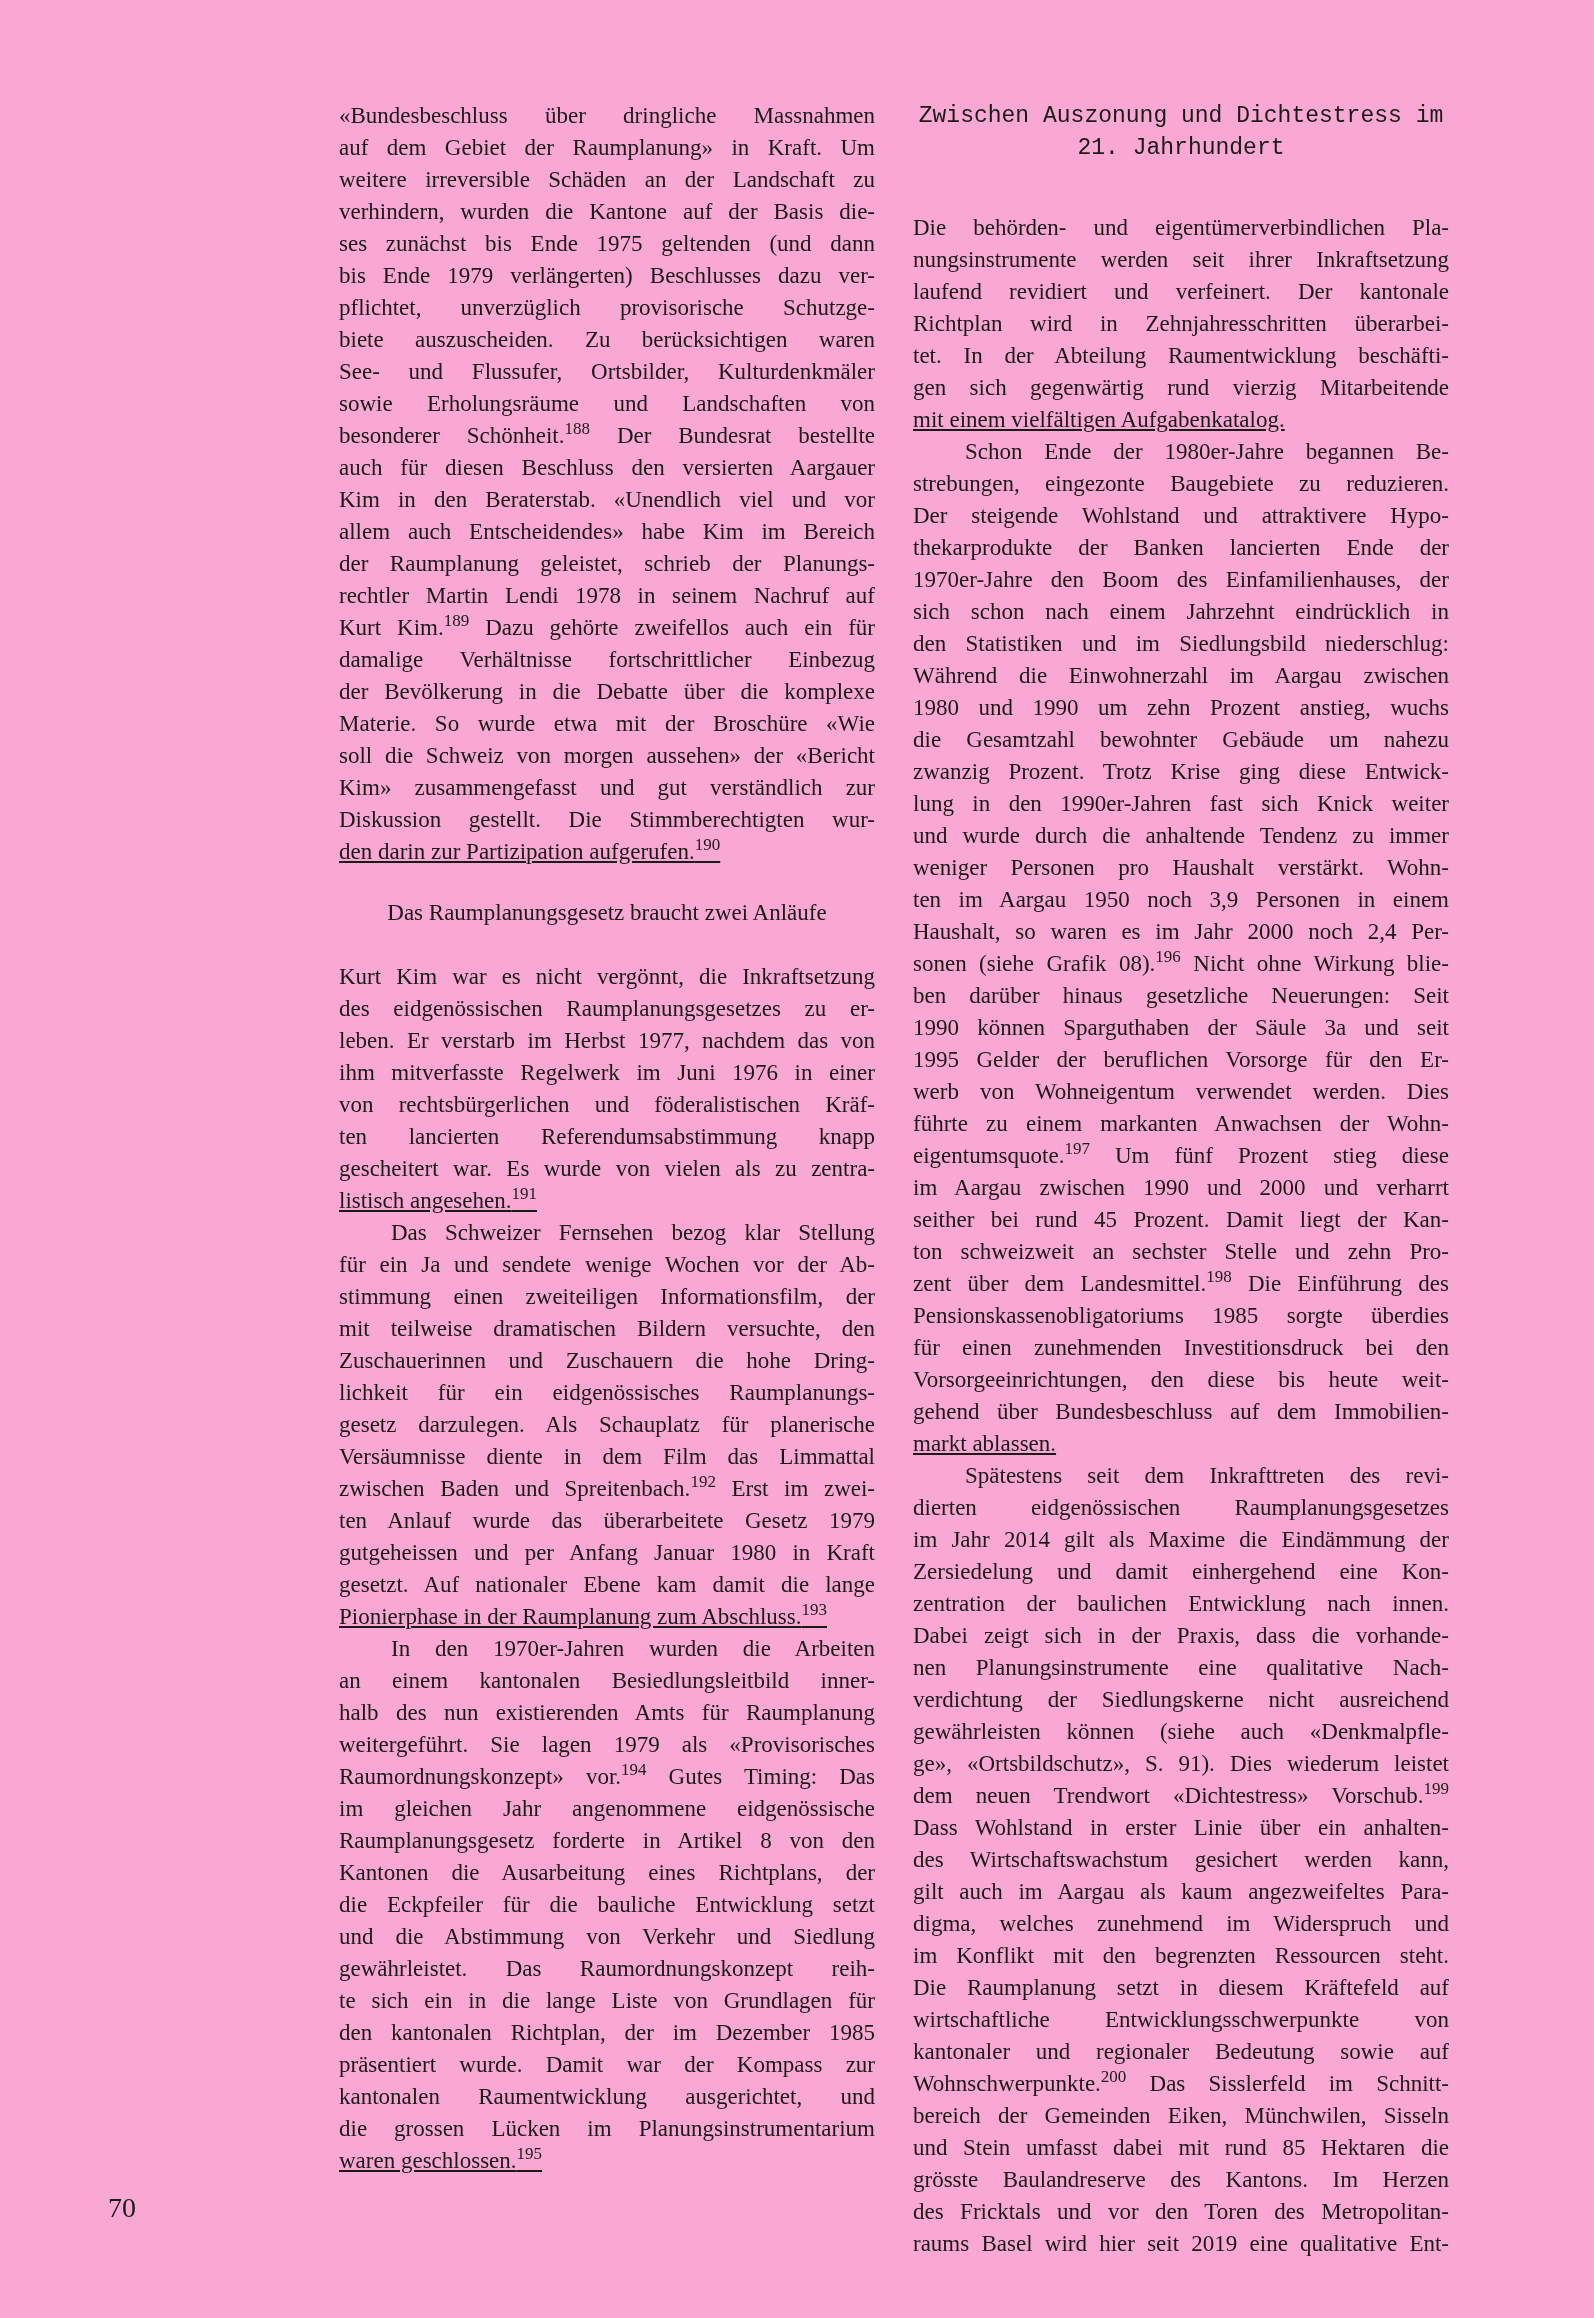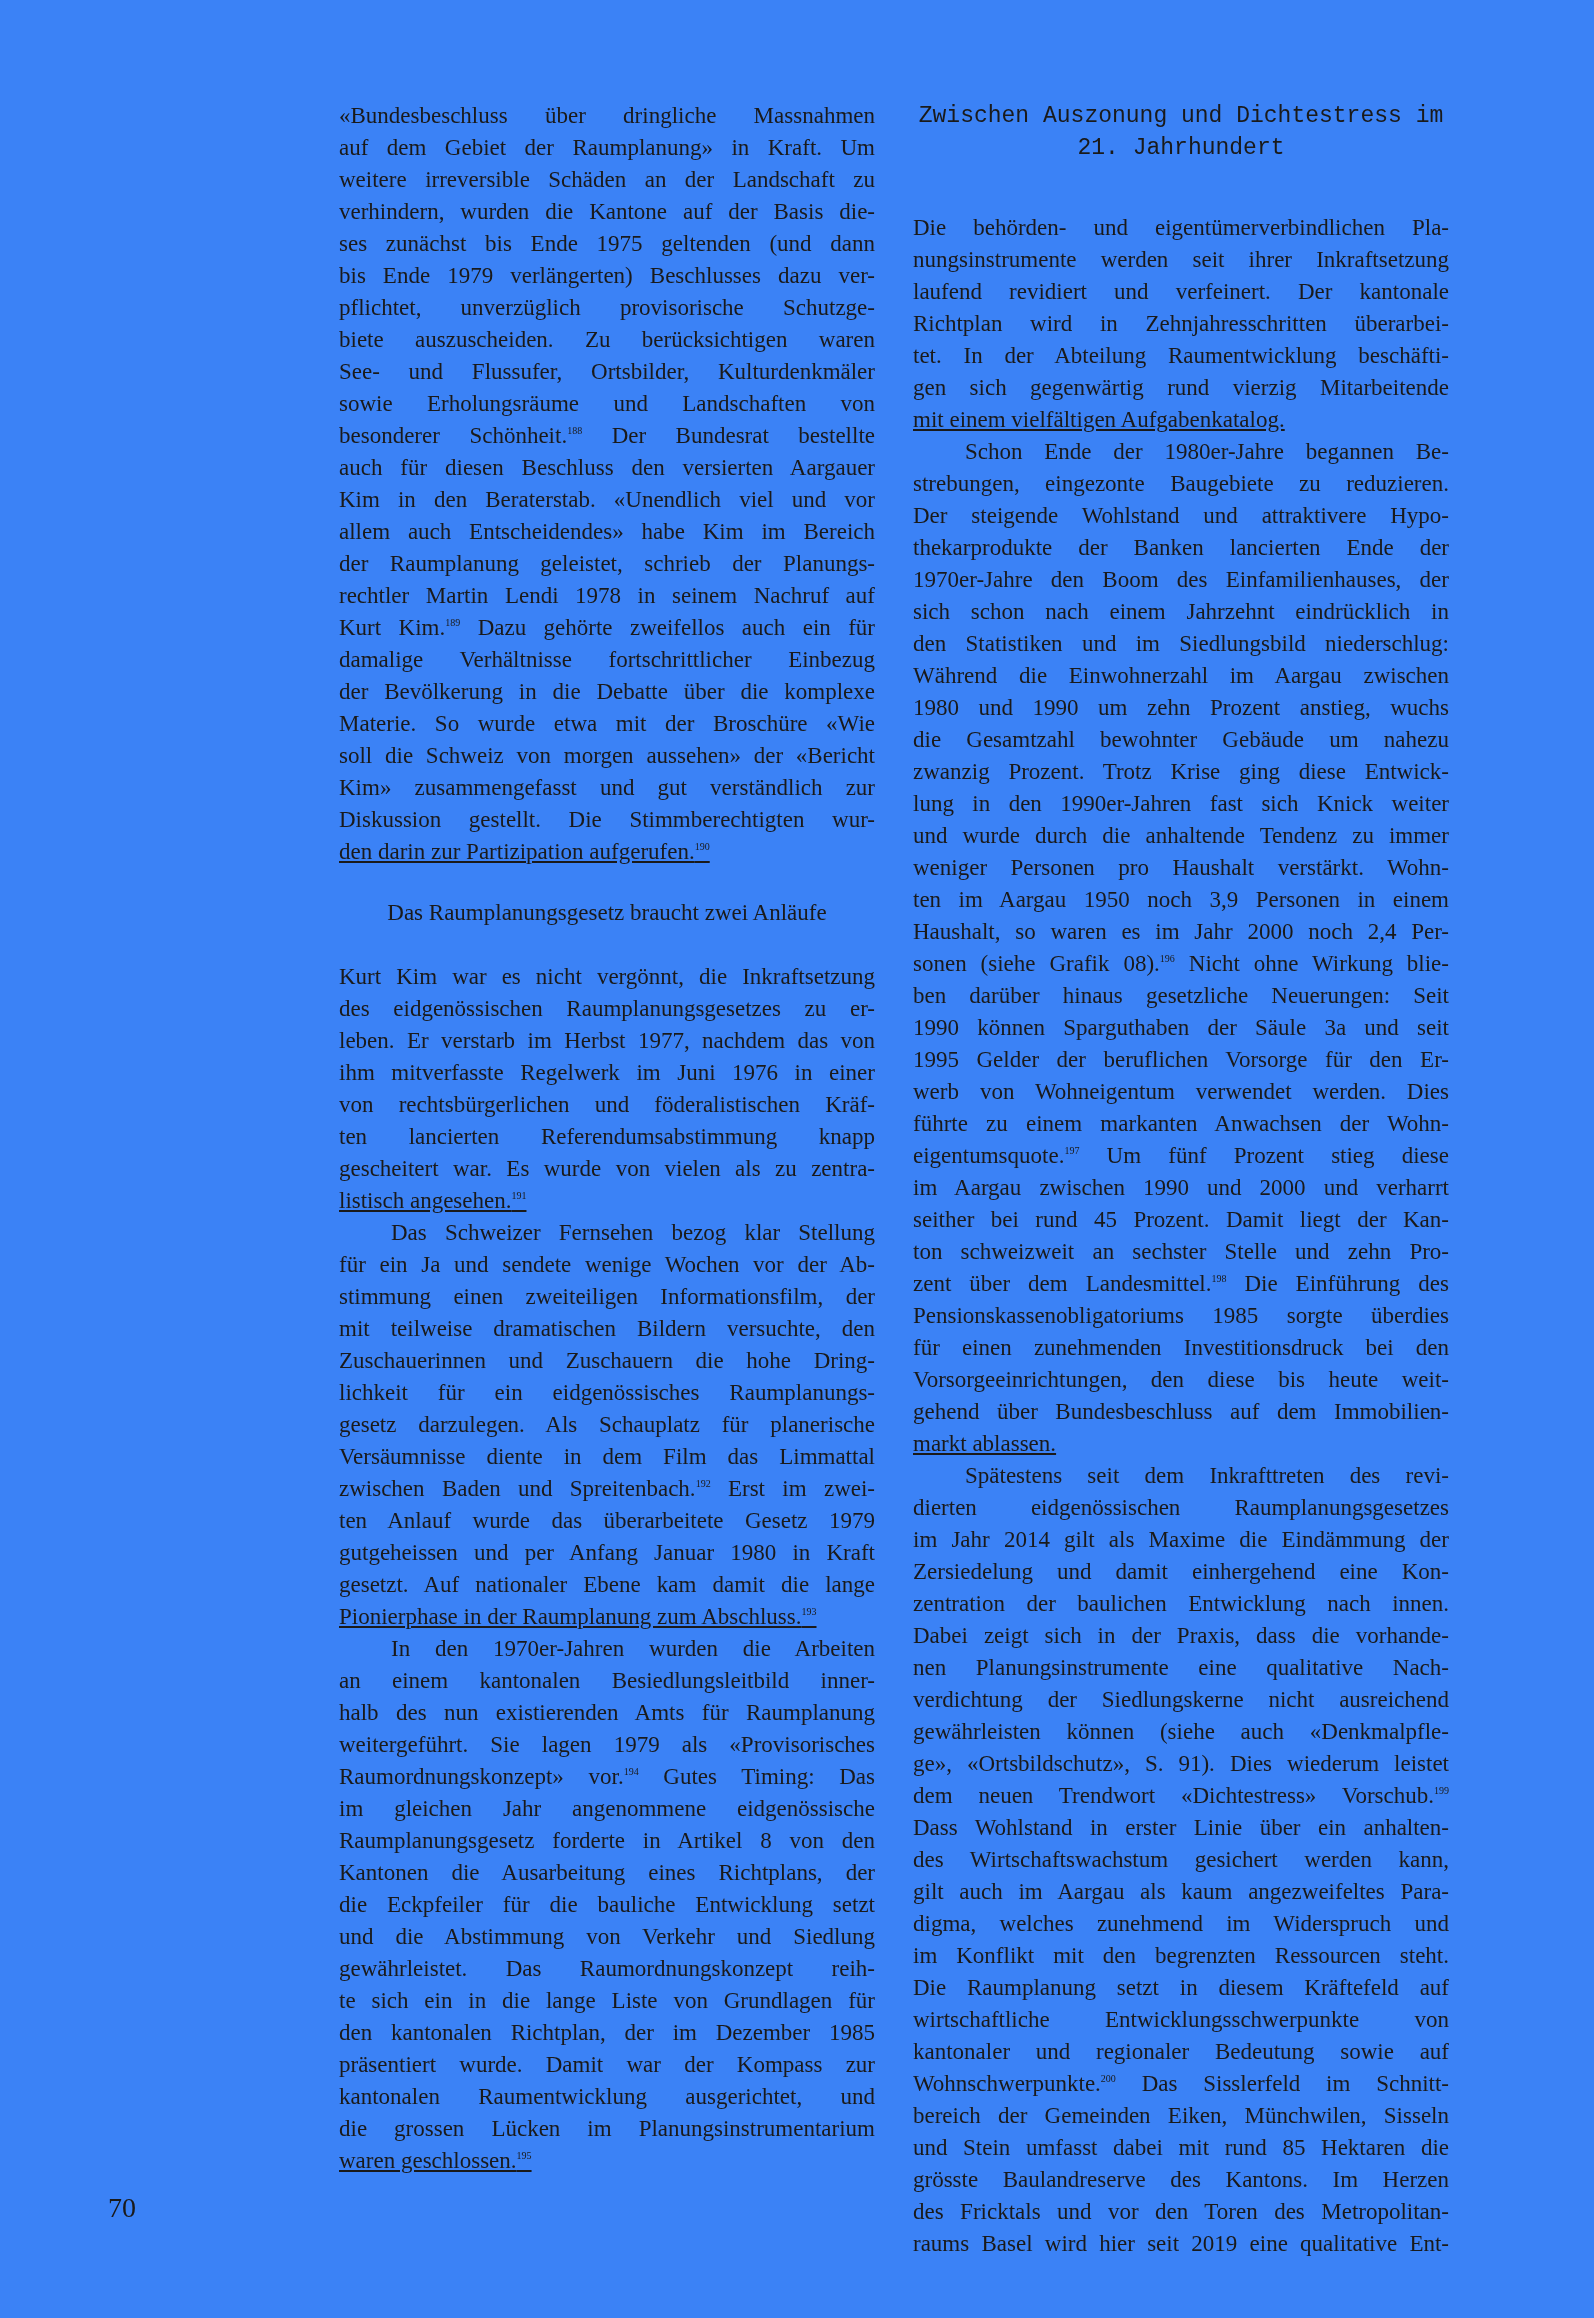--- a/index.html
+++ b/index.html
@@ -1,17 +1,17 @@
 <!DOCTYPE html>
 <html style="font-size:12.8px"><head>
 <meta charset="utf-8">
 <style>
   html, body { margin: 0; padding: 0; background: #ffffff; }
   body { width: 1594px; height: 2319px; position: relative; overflow: hidden; }
-  .page { position: absolute; left: 0; top: 0; width: 1594px; height: 2319px; background: #3b82f6; }
+  .page { position: absolute; left: 0; top: 0; width: 1594px; height: 2319px; background: #f9a8d4; }
   .column {
     position: absolute;
     width: 536px;
     font-family: "Liberation Serif", "DejaVu Serif", serif;
     font-size: 23px;
     line-height: 32px;
     color: #1a1a1a;
   }
   .col-left { left: 339px; top: 100px; }
   .col-right { left: 913px; top: 100px; }
@@ -27,21 +27,21 @@
   .line.indent { padding-left: 52px; }
   .heading {
     display: block;
     text-align: center;
     text-align-last: center;
     white-space: nowrap;
     height: 32px;
   }
   .heading-block-left { margin-top: 29px; margin-bottom: 32px; }
   .heading-block-right { margin-bottom: 48px; font-family: Liberation Mono, monospace; }
-  sup.fn { font-size: 10px; vertical-align: 0; position: relative; top: -8.8px; line-height: 0; }
+  sup.fn { font-size: 17px; vertical-align: 0; position: relative; top: -8.8px; line-height: 0; }
   .page-number {
     position: absolute;
     left: 108px;
     top: 2192px;
     font-family: "Liberation Serif", "DejaVu Serif", serif;
     font-size: 28px;
     color: #1a1a1a;
   }
 </style>
 </head>

